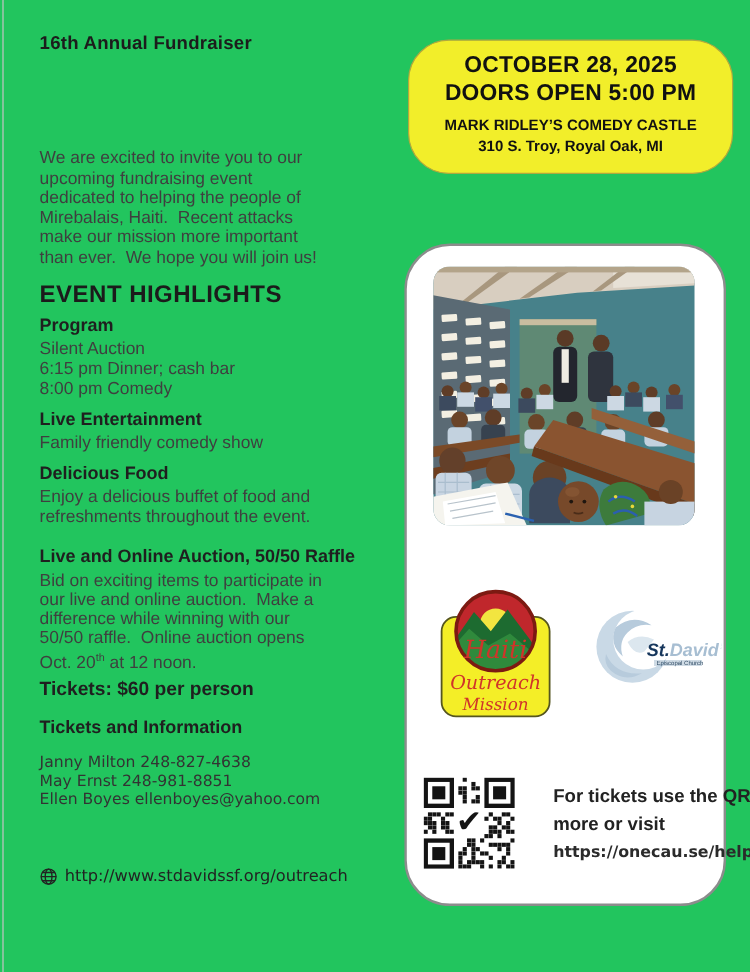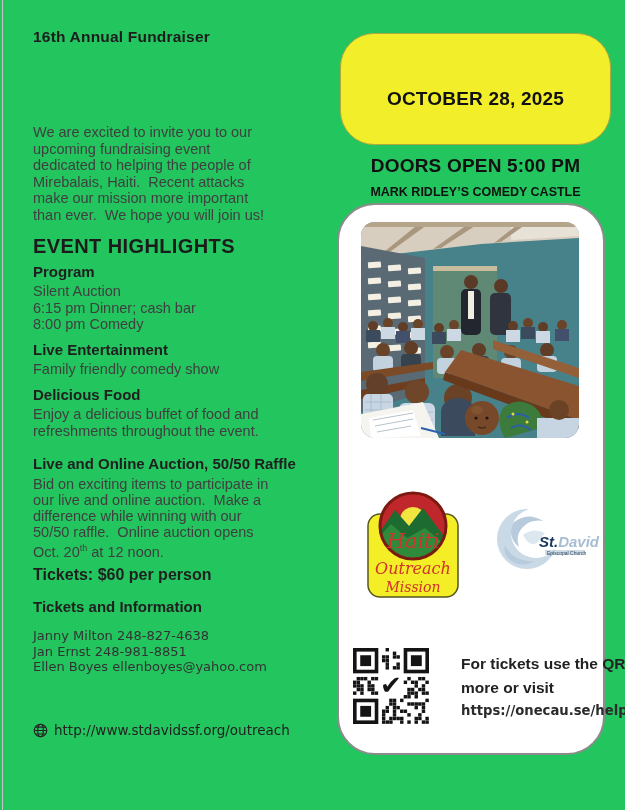--- a/index.html
+++ b/index.html
@@ -27,21 +27,21 @@
             font-family:"DejaVu Sans",sans-serif;}
   .more-heading{left:33px;top:700px;font-size:15.5px;font-weight:700;color:#1f1f1f;}
   .website-row{left:33px;top:722px;display:flex;align-items:center;gap:6px;
                font-size:13.5px;color:#222;font-family:"DejaVu Sans",sans-serif;}
   .website-row a{color:#222;text-decoration:none;}
 
   
   .event-box{left:340px;top:33px;width:271px;height:112px;background:#f2ee2a;
              border:1.5px solid #b1a83e;border-radius:34px;box-sizing:border-box;
              text-align:center;padding-top:9px;color:#111;}
-  .event-box .big{font-size:19px;font-weight:800;line-height:23px;letter-spacing:.2px;margin-top:44px;}
+  .event-box .big{font-size:19px;font-weight:800;line-height:23px;letter-spacing:.2px;}
   .event-box .small{font-size:12.5px;font-weight:700;}
   .event-box .venue{margin-top:8px;}
   .event-box .addr{margin-top:4px;}
 
   
   .card{left:337px;top:203px;width:268px;height:552px;border:2.5px solid #8c8c8c;
         border-radius:38px;box-sizing:border-box;background:#fff;}
   .photo{position:absolute;left:22px;top:17px;width:218px;height:216px;border-radius:14px;
          overflow:hidden;}
   .photo svg{display:block;width:100%;height:100%;}
@@ -93,21 +93,21 @@
 our live and online auction.  Make a
 difference while winning with our
 50/50 raffle.  Online auction opens
 Oct. 20</span><sup>th</sup><span> at 12 noon.</span></div>
 
   <div class="abs price">Tickets: $60 per person</div>
   <div class="abs info-heading">Tickets and Information</div>
 
   <div class="abs contacts">
     <div>Janny Milton 248-827-4638</div>
-    <div>Jan Ernst 248-981-8851</div>
+    <div>May Ernst 248-981-8851</div>
     <div>Ellen Boyes ellenboyes@yahoo.com</div>
   </div>
 
   <div class="abs website-row">
     <span style="display:inline-flex;">
       <svg width="15" height="15" viewBox="0 0 24 24">
           <g fill="none" stroke="#222" stroke-width="1.8">
             <circle cx="12" cy="12" r="10"></circle>
             <ellipse cx="12" cy="12" rx="4.5" ry="10"></ellipse>
             <path d="M2 12h20M3.5 6.5h17M3.5 17.5h17"></path>

